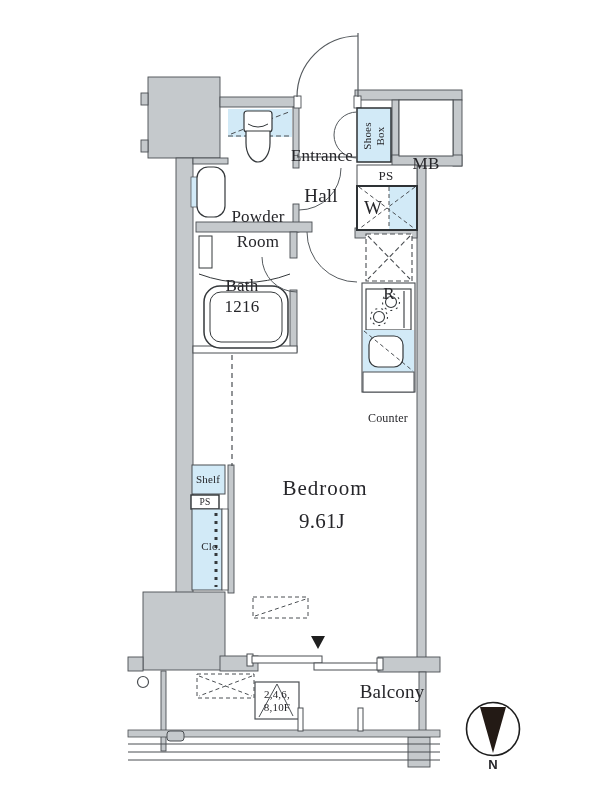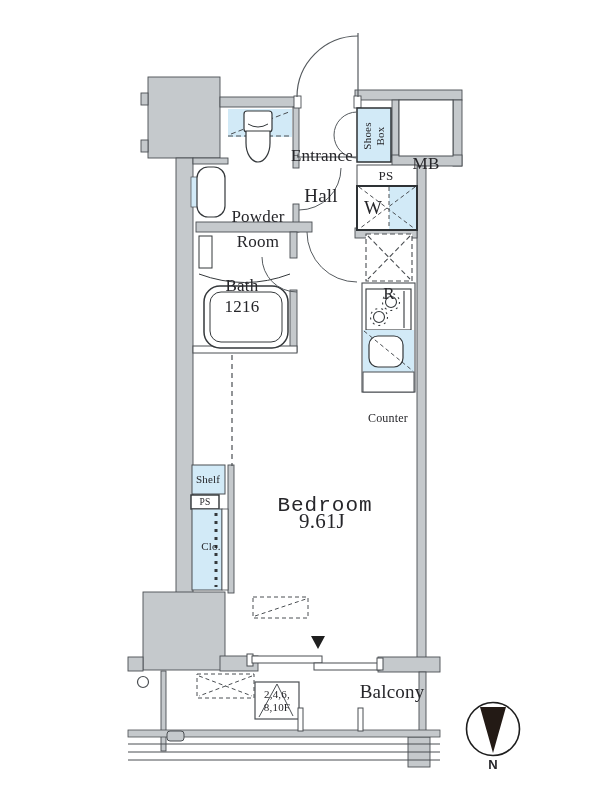--- a/index.html
+++ b/index.html
@@ -180,21 +180,21 @@
   <div class="lbl f17" style="left:322px;top:120px;">Entrance</div>
   <div class="lbl f19" style="left:321px;top:196px;">Hall</div>
   <div class="lbl rot f11 two" style="left:374px;top:136px;"><span>Shoes</span><br><span>Box</span></div>
   <div class="lbl f17" style="left:426px;top:128px;">MB</div>
   <div class="lbl f13" style="left:386px;top:176px;">PS</div>
   <div class="lbl f19" style="left:373px;top:208px;">W</div>
   <div class="lbl f17" style="left:389px;top:258px;">R</div>
   <div class="lbl f12" style="left:388px;top:382px;margin-top:36px;">Counter</div>
   <div class="lbl f17 pad" style="left:258px;top:194px;"><span>Powder</span><br><span>Room</span></div>
   <div class="lbl f17 two" style="left:242px;top:261px;"><span>Bath</span><br><span>1216</span></div>
-  <div class="lbl f21" style="left:325px;top:506px;letter-spacing:1px;font-family:Liberation Mono, monospace;">Bedroom</div>
+  <div class="lbl f21" style="left:325px;top:488px;letter-spacing:1px;">Bedroom</div>
   <div class="lbl f23" style="left:322px;top:521px;">9.61J</div>
   <div class="lbl f11" style="left:208px;top:480px;">Shelf</div>
   <div class="lbl f9" style="left:205px;top:502px;">PS</div>
   <div class="lbl f11" style="left:211px;top:547px;">Clo.</div>
   <div class="lbl f19" style="left:356px;top:692px;margin-left:36px;">Balcony</div>
   <div class="lbl f11 two" style="left:277px;top:701px;"><span>2,4,6,</span><br><span>8,10F</span></div>
   <div class="lbl north" style="left:493px;top:765px;">N</div>
 </div>
 
 </body></html>

